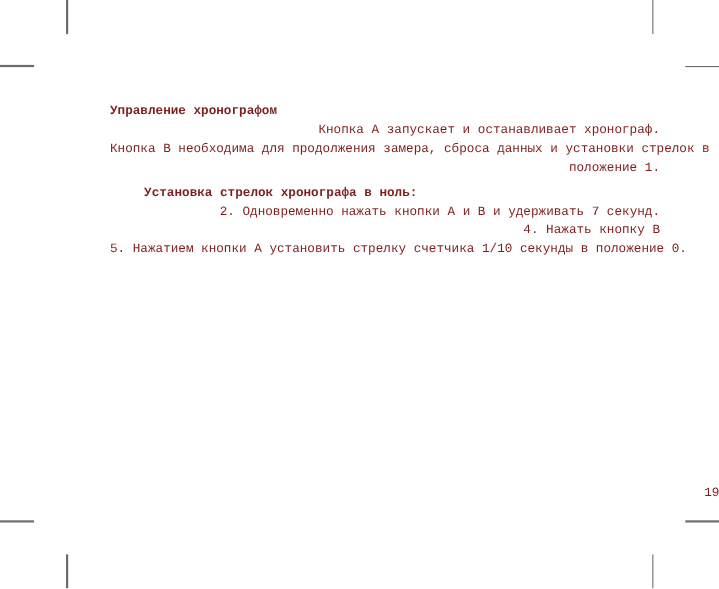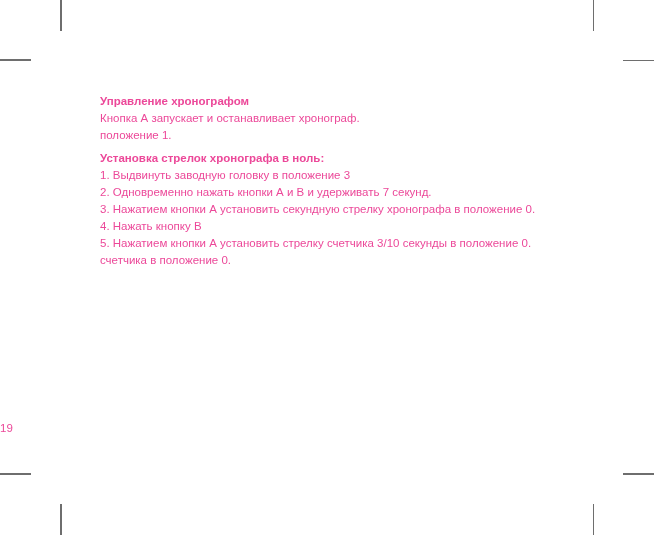--- a/index.html
+++ b/index.html
@@ -6,22 +6,22 @@
   html, body {
     margin: 0;
     padding: 0;
     background: #ffffff;
   }
   .sheet {
     position: relative;
     width: 654px;
     height: 535px;
     background: #ffffff;
-    font-family: Liberation Sans, sans-serif;
-    color: #ec4899;
+    font-family: Liberation Mono, monospace;
+    color: #7f1d1d;
     overflow: hidden;
   }
   
   .crop-mark {
     position: absolute;
     background: #6e6e6e;
   }
   .crop-mark.v { width: 1.5px; height: 31px; }
   .crop-mark.h { width: 31px; height: 1.5px; }
   .cm-tl-v { left: 60px;    top: 0; }
@@ -36,34 +36,36 @@
   .text-block {
     position: absolute;
     left: 100px;
     top: 93px;
     width: 500px;
     font-size: 11.5px;
     line-height: 17px;
   }
   .text-line {
     white-space: nowrap;
+    text-align: right;
   }
   .section-heading {
     font-weight: bold;
     white-space: nowrap;
   }
   .section-heading.second {
     margin-top: 6px;
+    margin-left: 31px;
   }
   .page-number {
     position: absolute;
     left: 0;
-    top: 420px;
+    top: 440px;
     width: 654px;
-    text-align: left;
+    text-align: right;
     font-size: 11.5px;
     line-height: 17px;
   }
 </style>
 </head>
 <body>
 
 <div class="sheet">
 
   <div class="crop-mark v cm-tl-v"></div>
@@ -72,25 +74,23 @@
   <div class="crop-mark h cm-tr-h"></div>
   <div class="crop-mark h cm-bl-h"></div>
   <div class="crop-mark v cm-bl-v"></div>
   <div class="crop-mark h cm-br-h"></div>
   <div class="crop-mark v cm-br-v"></div>
 
   <div class="text-block">
 
     <div class="section-heading">Управление хронографом</div>
     <div class="text-line">Кнопка А запускает и останавливает хронограф.</div>
+    <div class="text-line">Кнопка В необходима для продолжения замера, сброса данных и установки стрелок в</div>
     <div class="text-line">положение 1.</div>
 
     <div class="section-heading second">Установка стрелок хронографа в ноль:</div>
-    <div class="text-line">1. Выдвинуть заводную головку в положение 3</div>
     <div class="text-line">2. Одновременно нажать кнопки А и В и удерживать 7 секунд.</div>
-    <div class="text-line">3. Нажатием кнопки А установить секундную стрелку хронографа в положение 0.</div>
     <div class="text-line">4. Нажать кнопку В</div>
-    <div class="text-line">5. Нажатием кнопки А установить стрелку счетчика 3/10 секунды в положение 0.</div>
-    <div class="text-line">счетчика в положение 0.</div>
+    <div class="text-line">5. Нажатием кнопки А установить стрелку счетчика 1/10 секунды в положение 0.</div>
   </div>
 
   <div class="page-number">19</div>
 </div>
 
 </body></html>

